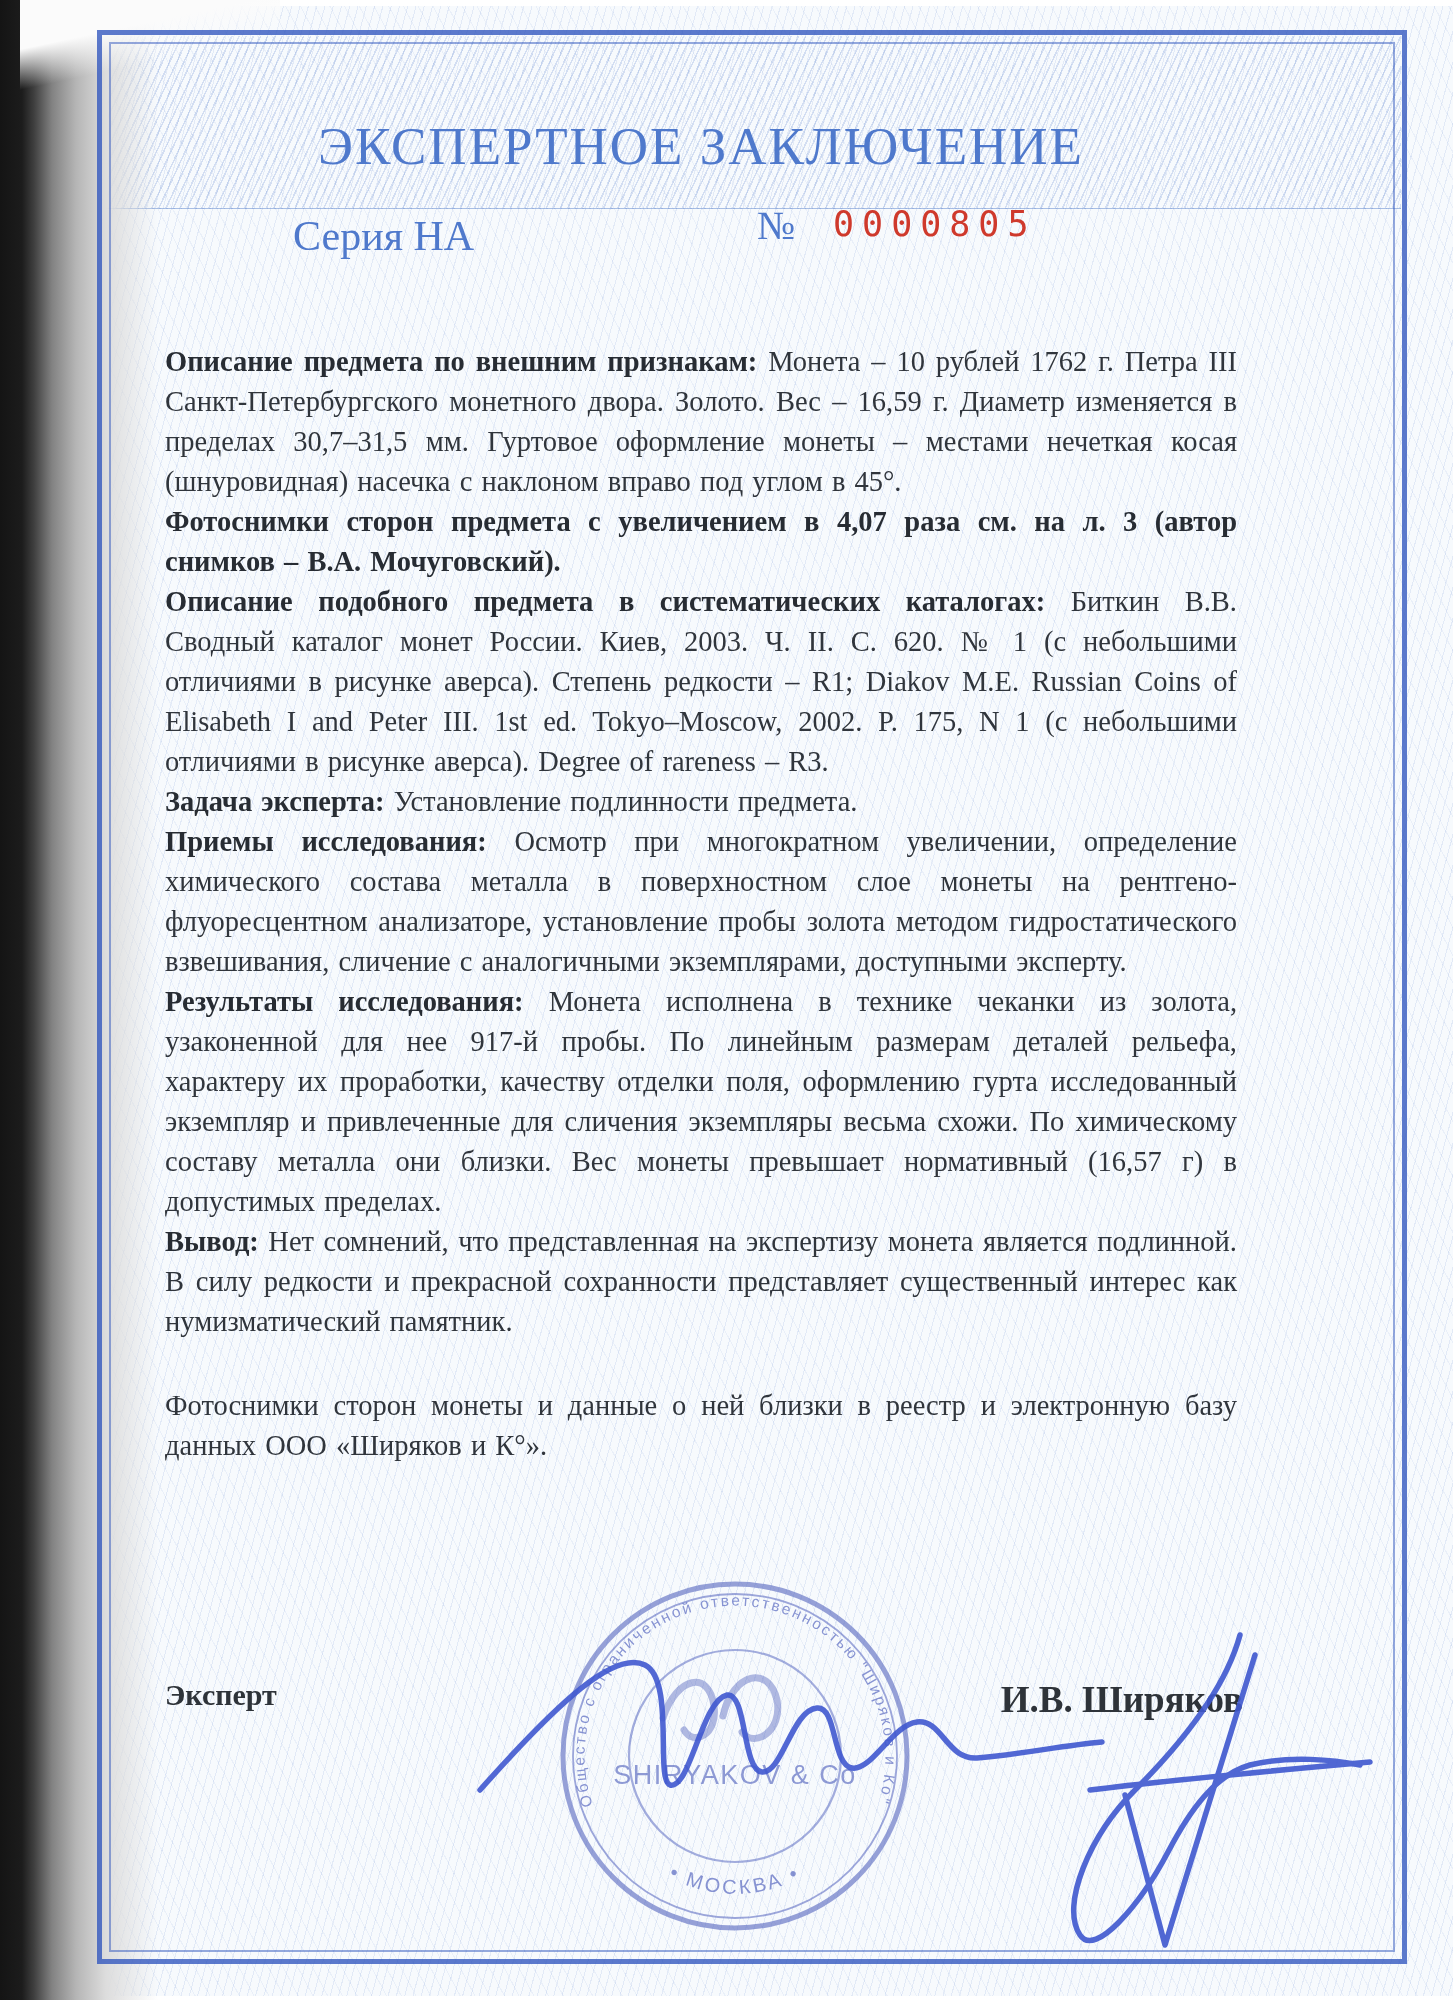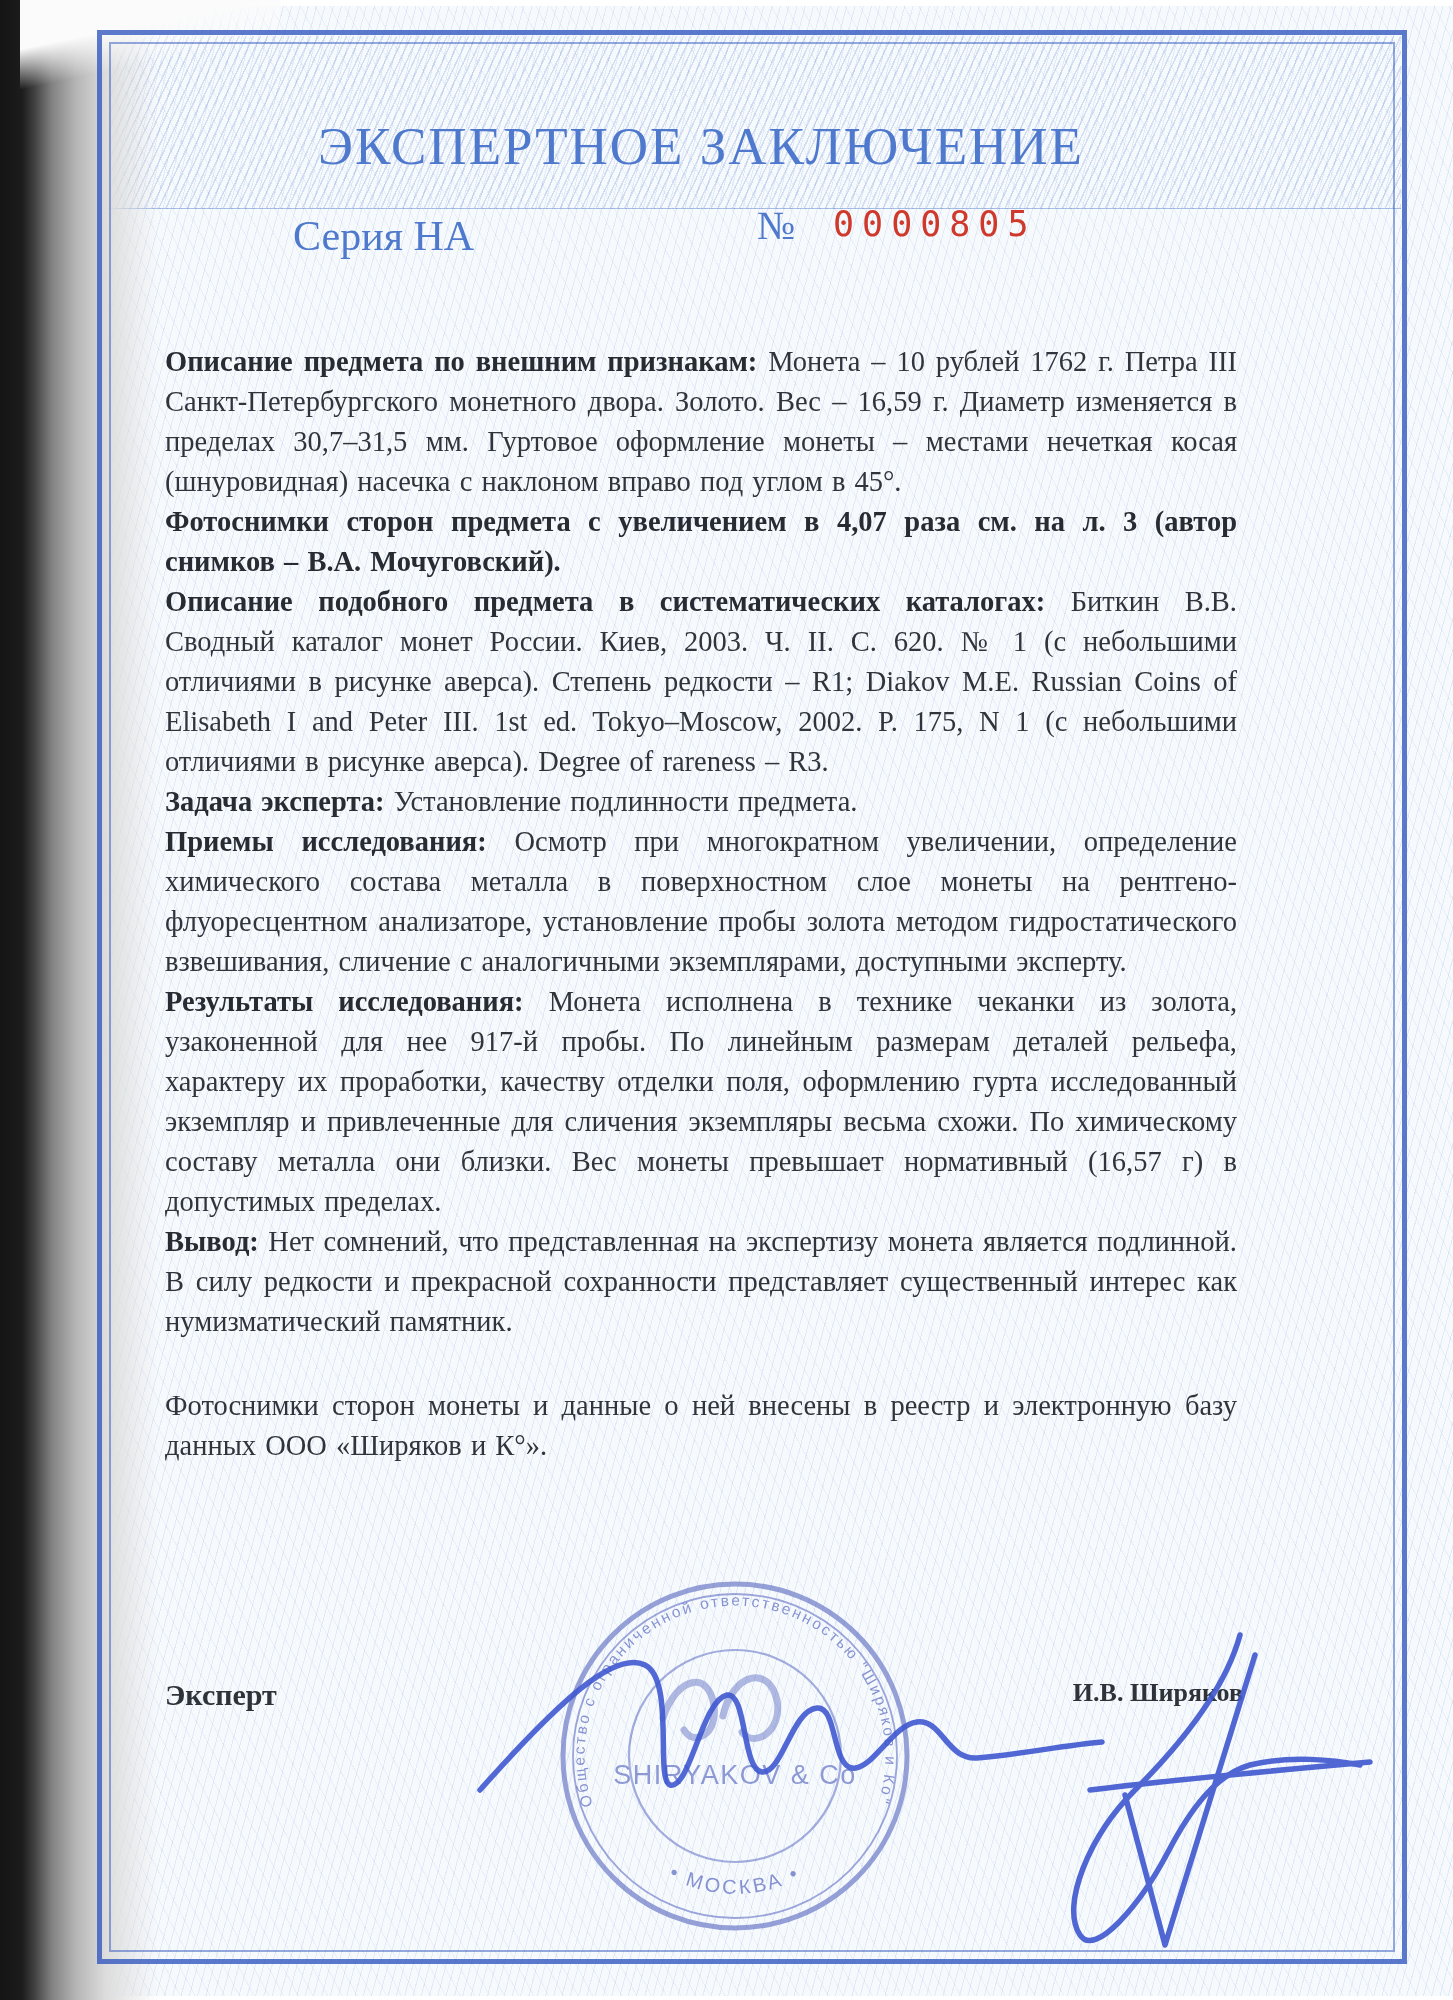--- a/index.html
+++ b/index.html
@@ -73,21 +73,21 @@
   .body-text p{margin:0;}
   .body-text p.gap{margin-top:44px;}
   .body-text b{font-weight:bold;color:#272c33;}
   
   .footer{
     position:absolute;top:1678px;left:165px;width:1078px;
     display:flex;justify-content:space-between;align-items:flex-start;
     color:#2e3339;
   }
   .expert-label{font-size:30px;font-weight:bold;}
-  .expert-name{font-size:26px;font-weight:bold;text-align:center;}
+  .expert-name{font-size:37px;font-weight:bold;text-align:center;}
   
   .stamp-svg{position:absolute;left:545px;top:1566px;opacity:.82;}
   .sig-svg{position:absolute;left:440px;top:1590px;}
 </style>
 </head>
 <body>
 
 <div class="scan">
   <div class="paper"></div>
   <div class="band-top"></div>
@@ -109,21 +109,21 @@
   </div>
 
   <div class="body-text">
     <p><b>Описание предмета по внешним признакам:</b><span> Монета – 10 рублей 1762 г. Петра III Санкт-Петербургского монетного двора. Золото. Вес – 16,59 г. Диаметр изменяется в пределах 30,7–31,5 мм. Гуртовое оформление монеты – местами нечеткая косая (шнуровидная) насечка с наклоном вправо под углом в 45°.</span></p>
     <p><b>Фотоснимки сторон предмета с увеличением в 4,07 раза см. на л. 3 (автор снимков – В.А. Мочуговский).</b><span></span></p>
     <p><b>Описание подобного предмета в систематических каталогах:</b><span> Биткин В.В. Сводный каталог монет России. Киев, 2003. Ч. II. С. 620. № 1 (с небольшими отличиями в рисунке аверса). Степень редкости – R1; Diakov M.E. Russian Coins of Elisabeth I and Peter III. 1st ed. Tokyo–Moscow, 2002. P. 175, N 1 (с небольшими отличиями в рисунке аверса). Degree of rareness – R3.</span></p>
     <p><b>Задача эксперта:</b><span> Установление подлинности предмета.</span></p>
     <p><b>Приемы исследования:</b><span> Осмотр при многократном увеличении, определение химического состава металла в поверхностном слое монеты на рентгено-флуоресцентном анализаторе, установление пробы золота методом гидростатического взвешивания, сличение с аналогичными экземплярами, доступными эксперту.</span></p>
     <p><b>Результаты исследования:</b><span> Монета исполнена в технике чеканки из золота, узаконенной для нее 917-й пробы. По линейным размерам деталей рельефа, характеру их проработки, качеству отделки поля, оформлению гурта исследованный экземпляр и привлеченные для сличения экземпляры весьма схожи. По химическому составу металла они близки. Вес монеты превышает нормативный (16,57 г) в допустимых пределах.</span></p>
     <p><b>Вывод:</b><span> Нет сомнений, что представленная на экспертизу монета является подлинной. В силу редкости и прекрасной сохранности представляет существенный интерес как нумизматический памятник.</span></p>
-    <p class="gap"><span>Фотоснимки сторон монеты и данные о ней внесены в реестр и электронную базу данных ООО «Ширяков и К°».</span></p>
+    <p class="gap"><span>Фотоснимки сторон монеты и данные о ней близки в реестр и электронную базу данных ООО «Ширяков и К°».</span></p>
   </div>
 
   <div class="footer">
     <span class="expert-label">Эксперт</span>
     <span class="expert-name">И.В. Ширяков</span>
   </div>
 
   <svg class="stamp-svg" width="380" height="390" viewBox="0 0 380 390">
     <defs>
       <path id="ringTop" d="M 50 245 A 150.4 150.4 0 1 1 330 245" fill="none"></path>

